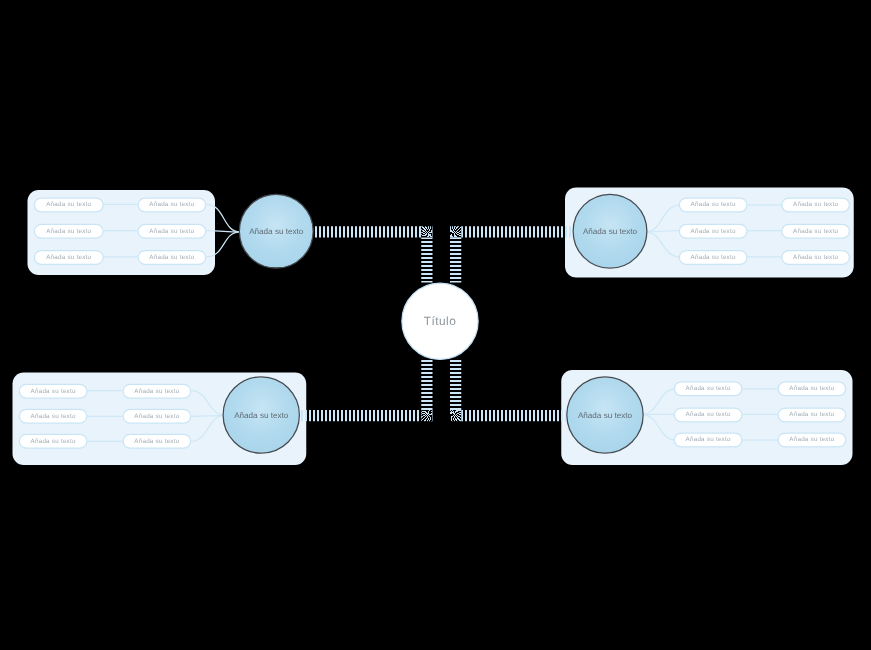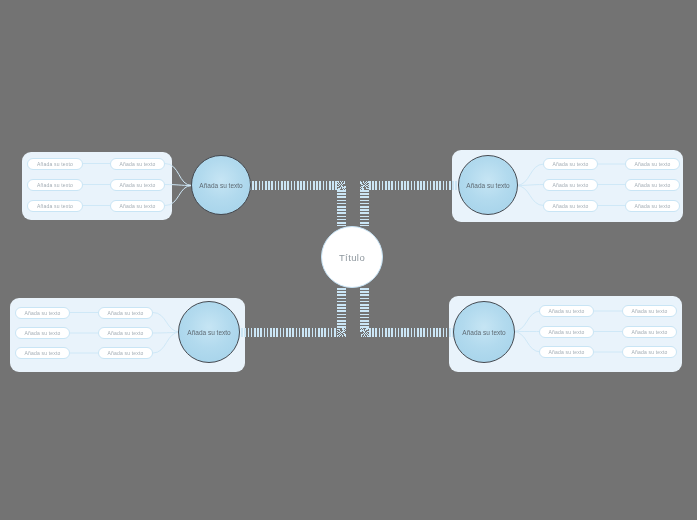--- a/index.html
+++ b/index.html
@@ -1,17 +1,17 @@
 <!DOCTYPE html>
 <html><head>
 <meta charset="utf-8">
 <style>
   html,body{margin:0;padding:0;background:#ffffff;}
   body{font-family:"Liberation Sans", sans-serif;}
-  .canvas{position:relative;width:697px;height:520px;background:#737373;overflow:hidden;}
+  .canvas{position:relative;width:697px;height:520px;background:#000000;overflow:hidden;}
 
   
   .panel{position:absolute;background:#e9f3fb;border-radius:9px;z-index:1;}
 
   
   .connectors{position:absolute;left:0;top:0;z-index:2;}
 
   
   .ribbon-h{position:absolute;height:9px;z-index:3;
     background:repeating-linear-gradient(90deg,#cbe6f6 0 1.6px,transparent 1.6px 3.2px);}

